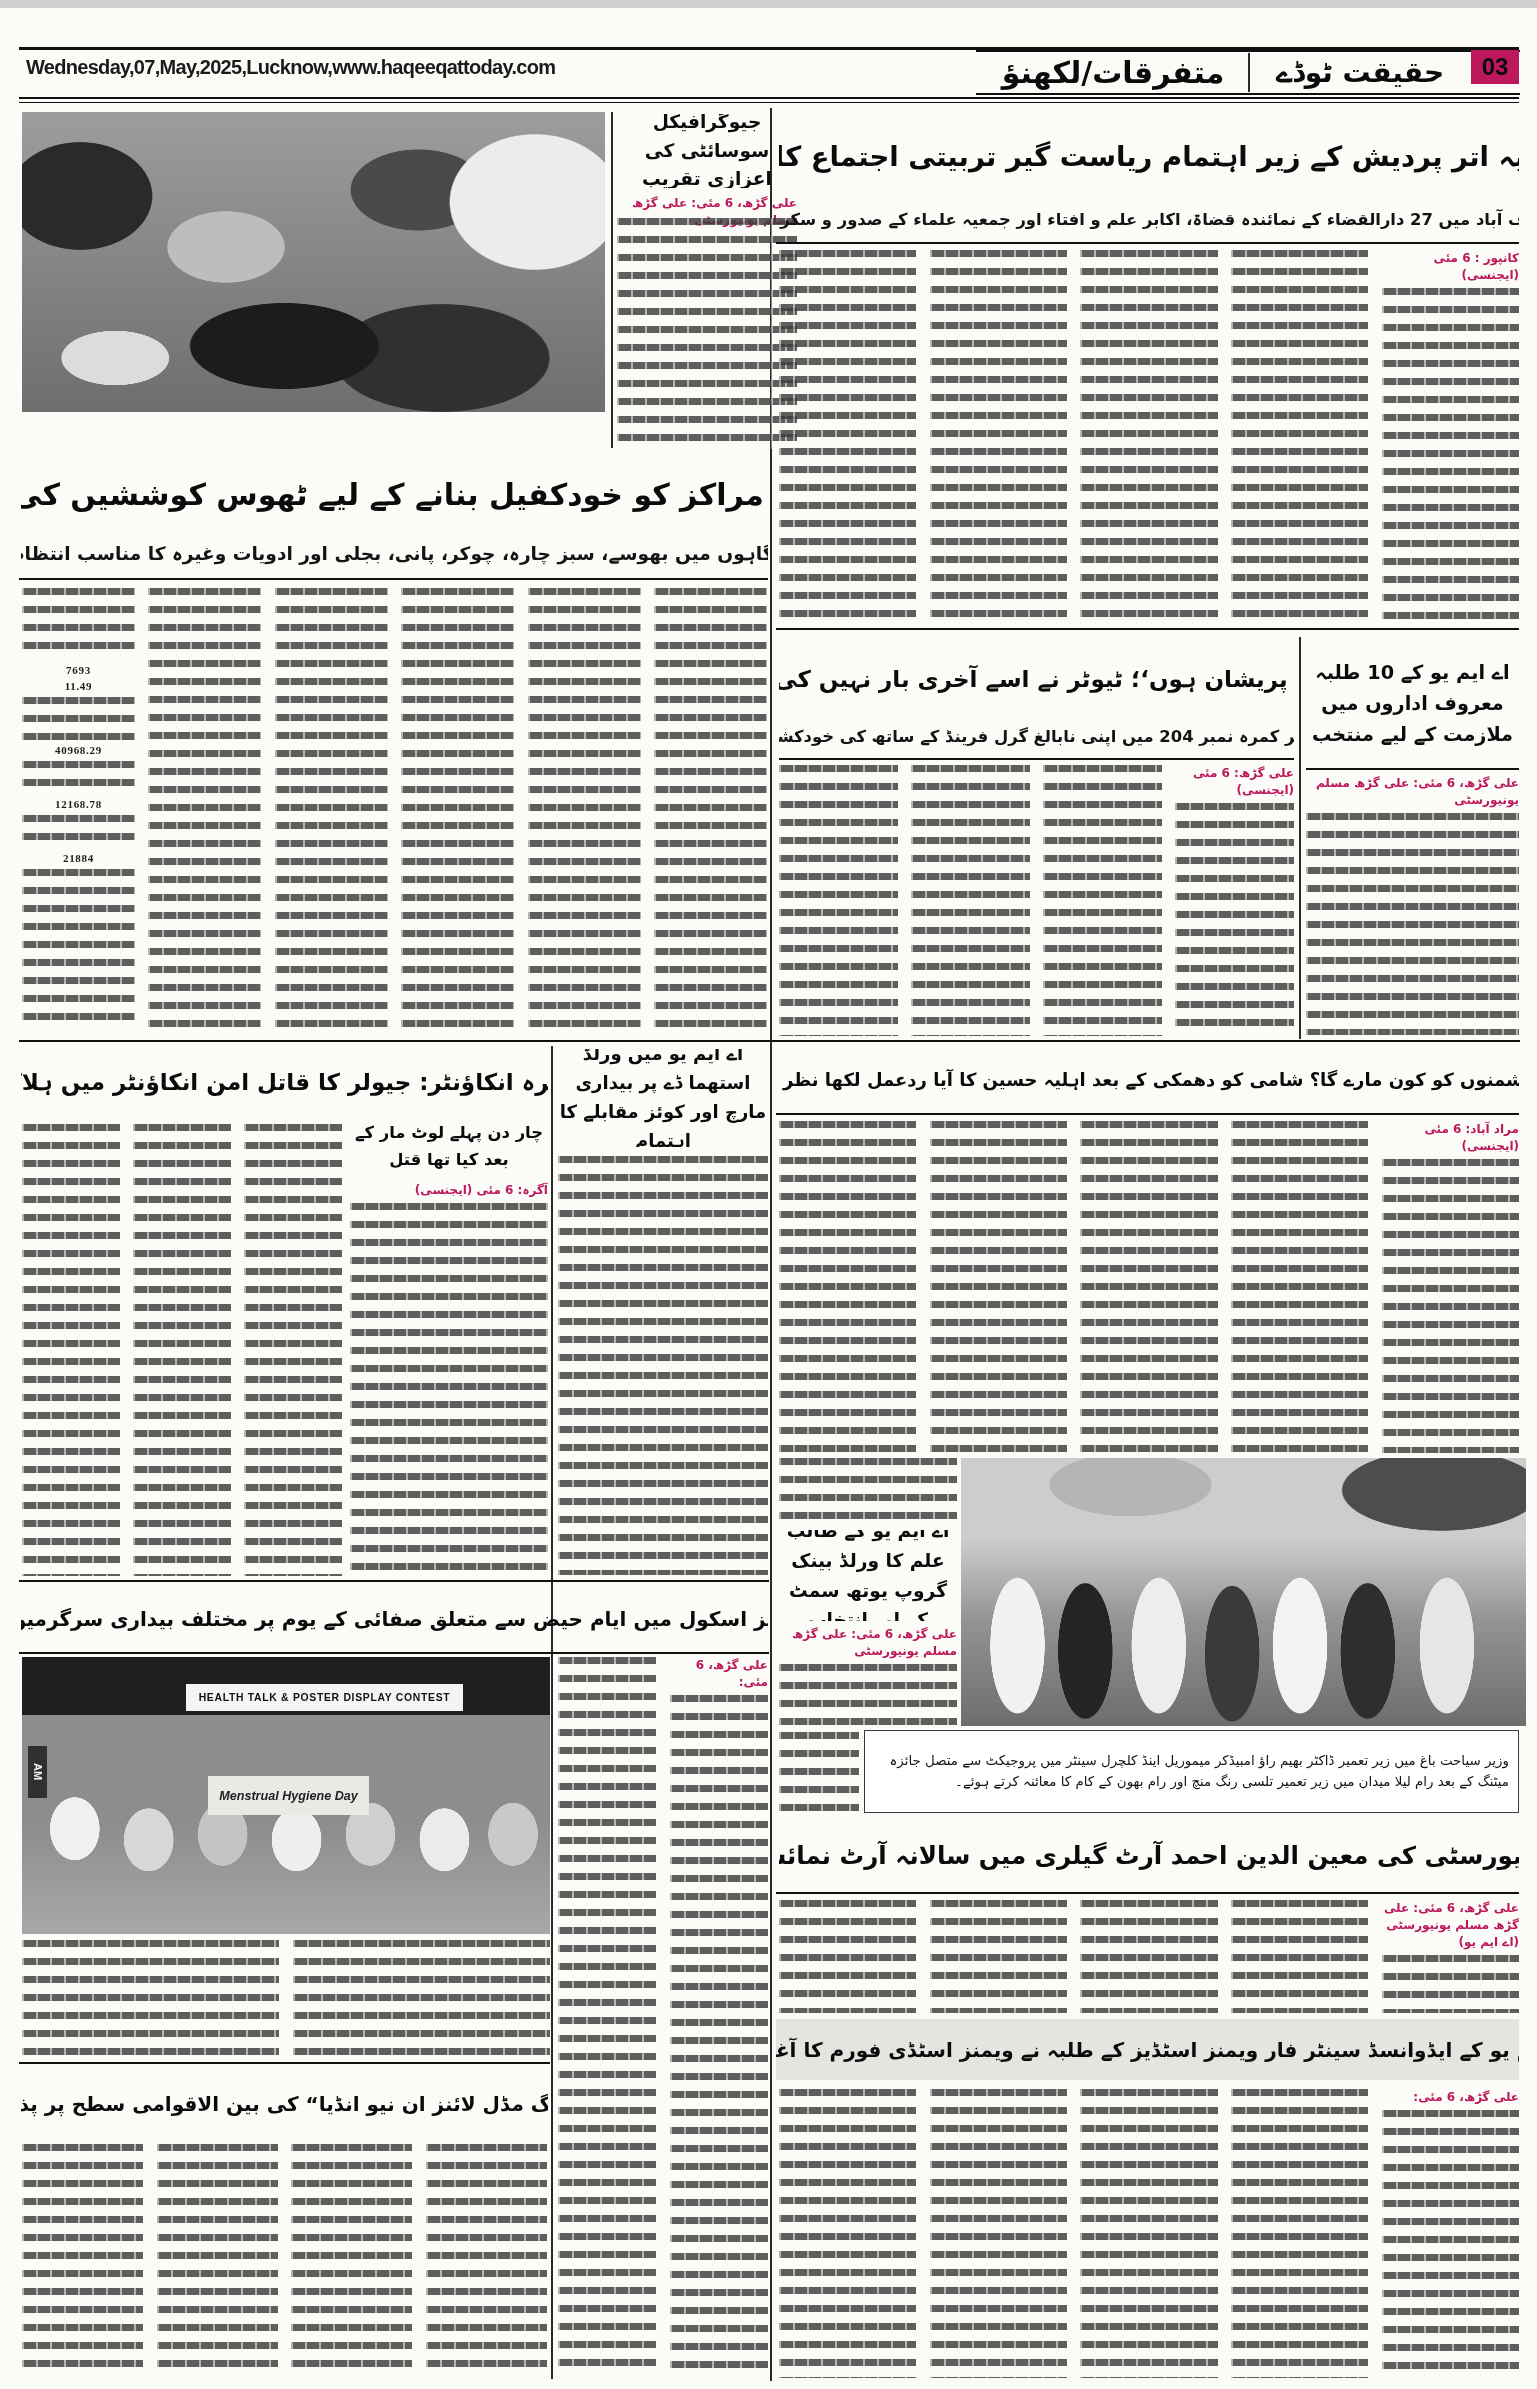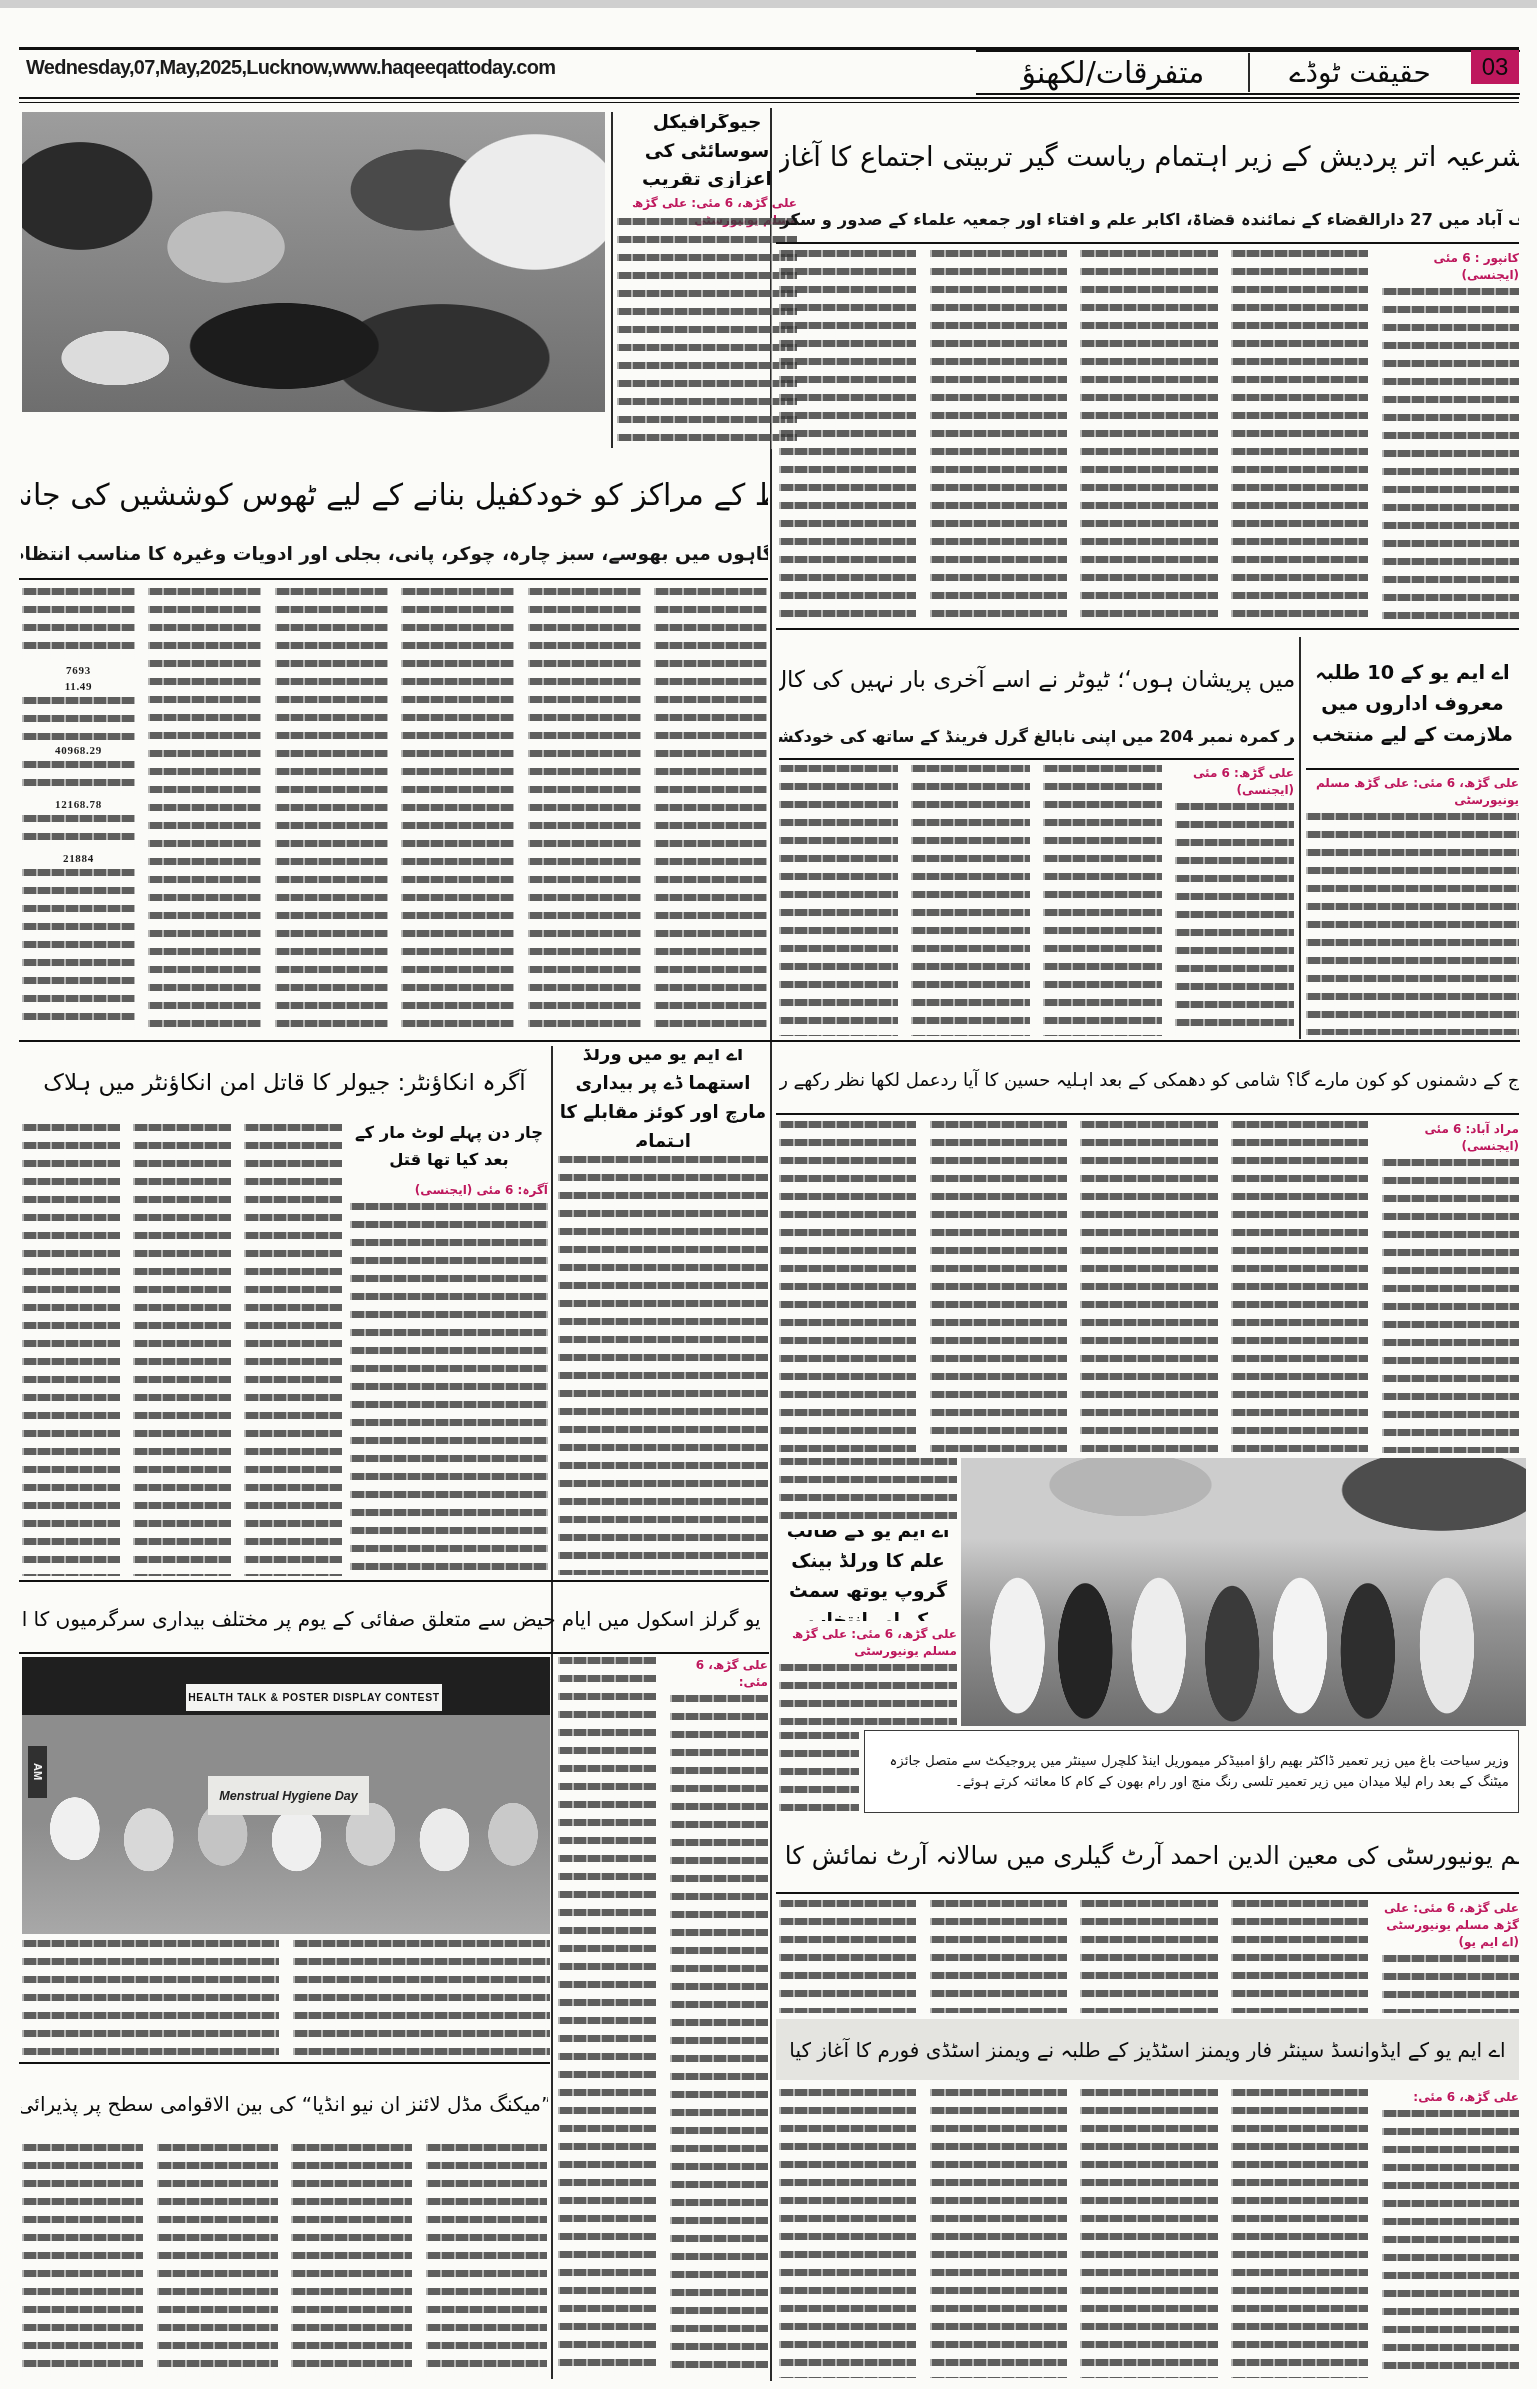--- a/index.html
+++ b/index.html
@@ -1,20 +1,20 @@
 <!DOCTYPE html>
 <html lang="ur" style="font-size:12px"><head>
 <meta charset="utf-8">
 <style>
   *{margin:0;padding:0;box-sizing:border-box}
   body{background:#cfcfcf;font-family:"DejaVu Sans",sans-serif}
   .page{position:relative;width:1537px;height:2389px;margin:8px auto;background:#fbfbf8;color:#111;overflow:hidden}
   .abs{position:absolute}
   .rtl{direction:rtl}
-  .hl{display:flex;align-items:center;justify-content:center;font-weight:normal;color:#0b0b0b;white-space:nowrap;overflow:hidden}
+  .hl{display:flex;align-items:center;justify-content:center;font-weight:bold;color:#0b0b0b;white-space:nowrap;overflow:hidden}
   .hlw{display:flex;align-items:center;justify-content:center;text-align:center;font-weight:bold;color:#0b0b0b;overflow:hidden}
   .sub{display:flex;align-items:center;justify-content:center;font-weight:bold;color:#141414;white-space:nowrap;overflow:hidden}
   .dl{font-size:12px;font-weight:bold;color:#be185d;line-height:1.4;text-align:right}
   .rule{background:#101010}
   .vrule{background:#2a2a2a}
   .tx{background-image:
         repeating-linear-gradient(to right, rgba(251,251,248,.55) 0 2.2px, transparent 2.2px 14px),
         repeating-linear-gradient(to bottom, #3c3c3c 0 6.7px, transparent 6.7px 18px);
       opacity:.82}
   .cols{display:flex;flex-direction:row-reverse;gap:13.4px}
@@ -205,21 +205,21 @@
 
   <div class="abs photo" style="left:22px;top:1649px;width:528px;height:277px;background:
          radial-gradient(ellipse 41px 52px at 10% 62%, #f0f0f0 0 60%, transparent 61%),
          radial-gradient(ellipse 41px 52px at 24% 66%, #d8d8d8 0 60%, transparent 61%),
          radial-gradient(ellipse 41px 52px at 38% 64%, #c4c4c4 0 60%, transparent 61%),
          radial-gradient(ellipse 41px 52px at 52% 66%, #efefef 0 60%, transparent 61%),
          radial-gradient(ellipse 41px 52px at 66% 64%, #cfcfcf 0 60%, transparent 61%),
          radial-gradient(ellipse 41px 52px at 80% 66%, #ebebeb 0 60%, transparent 61%),
          radial-gradient(ellipse 41px 52px at 93% 64%, #c9c9c9 0 60%, transparent 61%),
          linear-gradient(180deg,#1f1f1f 0 21%, #8d8d8d 21% 60%, #a8a8a8)">
-    <div class="abs en" style="left:164px;top:27px;width:256px;height:27px;background:#f4f4f2;color:#111;
+    <div class="abs en" style="left:164px;top:27px;width:277px;height:27px;background:#f4f4f2;color:#111;
          display:flex;align-items:center;justify-content:center;font-size:10.4px;font-weight:bold;letter-spacing:0.7px">HEALTH TALK &amp; POSTER DISPLAY CONTEST</div>
     <div class="abs en" style="left:186px;top:119px;width:161px;height:39px;background:#e9e9e6;color:#222;
          display:flex;align-items:center;justify-content:center;font-size:12.6px;font-weight:bold;font-style:italic">Menstrual Hygiene Day</div>
     <div class="abs en" style="left:6px;top:89px;width:19.3px;height:52px;background:#303030;color:#f0f0f0;
          display:flex;align-items:center;justify-content:center;font-size:11px;font-weight:bold;writing-mode:vertical-rl">AM</div>
   </div>
 
   <div class="abs cols" style="left:558px;top:1649px;width:210px;height:720px">
     <div class="colv">
       <span class="dl rtl">علی گڑھ، 6 مئی:</span>

